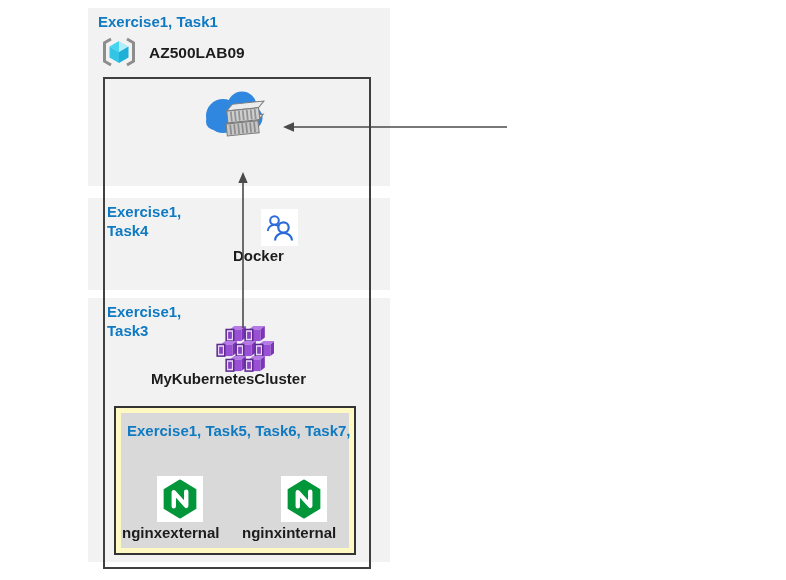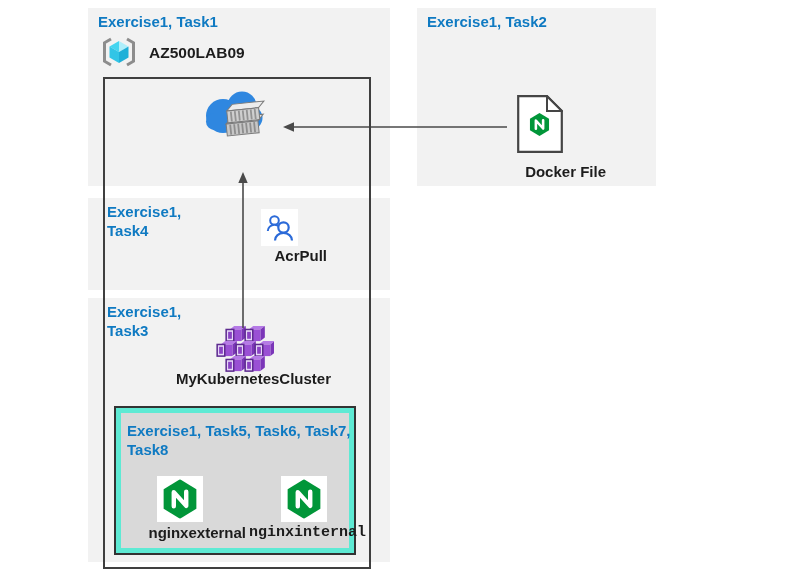--- a/index.html
+++ b/index.html
@@ -12,21 +12,21 @@
   .panel-task2{left:417px;top:8px;width:239px;height:178px;}
   .panel-task4{left:88px;top:198px;width:302px;height:92px;}
   .panel-task3{left:88px;top:298px;width:302px;height:264px;}
 
   .blue-title{
     position:absolute;color:#0f7ac2;font-size:15px;line-height:19px;
     font-weight:bold;white-space:nowrap;
   }
   .node-label{
     position:absolute;color:#1c1c1c;font-size:15px;font-weight:bold;
-    text-align:right;white-space:nowrap;
+    text-align:left;white-space:nowrap;
   }
 
   .outer-box{
     position:absolute;left:103px;top:77px;width:268px;height:492px;
     border:2px solid #3f3f3f;box-sizing:border-box;background:transparent;z-index:2;
   }
   .arrow-layer{position:absolute;left:0;top:0;width:786px;height:580px;z-index:1;pointer-events:none;}
 
   .icon{position:absolute;}
   .rg-icon{left:13px;top:28px;width:36px;height:32px;}
@@ -35,30 +35,30 @@
   .acr-label{left:172px;top:152px;width:140px;z-index:3;}
   .docker-icon{left:100px;top:87px;width:46px;height:58px;}
   .docker-label{left:57px;top:155px;width:132px;}
   .acrpull-icon{left:173px;top:11px;width:37px;height:37px;background:#ffffff;}
   .acrpull-label{left:145px;top:49px;width:94px;}
   .k8s-icon{left:128px;top:27px;width:58px;height:48px;}
   .k8s-label{left:63px;top:72px;width:180px;}
 
   .inner-box{
     position:absolute;left:26px;top:108px;width:242px;height:149px;
-    background:#5eead4;border:2px solid #333333;box-sizing:border-box;
+    background:#fef9c3;border:2px solid #333333;box-sizing:border-box;
   }
   .pods-rect{position:absolute;left:5px;top:5px;right:5px;bottom:5px;background:#d9d9d9;}
   .pods-title{left:11px;top:13px;}
   .nginx-tile{position:absolute;width:46px;height:46px;background:#ffffff;
     display:flex;align-items:center;justify-content:center;}
   .nginx-ext-icon{left:41px;top:68px;}
   .nginx-int-icon{left:165px;top:68px;}
   .nginx-ext-label{left:6px;top:116px;width:124px;}
-  .nginx-int-label{left:126px;top:116px;width:124px;font-family:Liberation Mono, monospace;}
+  .nginx-int-label{left:126px;top:116px;width:124px;}
   svg{display:block;}
 </style>
 </head>
 <body>
 
 <div class="canvas">
 
   <svg width="0" height="0" style="position:absolute" aria-hidden="true">
     <defs>
       <symbol id="sym-crate" viewBox="0 0 24 19">
@@ -84,48 +84,36 @@
         <path d="M26,3 L32.5,6.8 V25.2 L26,29" fill="none" stroke="#8d8d8d" stroke-width="3"></path>
         <polygon points="18,5 18,16 8.5,10.5" fill="#45d5f0"></polygon>
         <polygon points="18,5 27.5,10.5 18,16" fill="#aeeffb"></polygon>
         <polygon points="8.5,10.5 18,16 18,27 8.5,21.5" fill="#32c5e6"></polygon>
         <polygon points="27.5,10.5 18,16 18,27 27.5,21.5" fill="#1fb0d8"></polygon>
       </svg>
     </div>
     <div class="node-label rg-label">AZ500LAB09</div>
   </div>
 
-  <div class="panel panel-task2">
-    <div class="blue-title" style="left:10px;top:4px">Exercise1, Task2</div>
-
-    <div class="icon docker-icon">
-      <svg width="46" height="58" viewBox="0 0 46 58">
-        <path d="M1.2,1.2 H30 L44.8,16 V56.8 H1.2 Z" fill="#ffffff" stroke="#454545" stroke-width="2.2"></path>
-        <path d="M30,1.2 L44.8,16 L30,16 Z" fill="#ffffff" stroke="#454545" stroke-width="2"></path>
-        <use href="#sym-nginx-hex" x="12" y="18" width="21" height="23"></use>
-      </svg>
-    </div>
-    <div class="node-label docker-label">Docker File</div>
-  </div>
 
   <div class="panel panel-task4">
     <div class="blue-title" style="left:19px;top:4px">
       <div>Exercise1,</div>
       <div>Task4</div>
     </div>
 
     <div class="icon acrpull-icon">
       <svg width="37" height="37" viewBox="0 0 37 37">
         <circle cx="13.5" cy="11.5" r="4.3" fill="#ffffff" stroke="#2b6ad8" stroke-width="2"></circle>
         <path d="M6.8,22 a6.7,6.2 0 0 1 13.4,0" fill="#ffffff" stroke="#2b6ad8" stroke-width="2"></path>
         <circle cx="22.5" cy="18.5" r="5.2" fill="#ffffff" stroke="#2b6ad8" stroke-width="2.2"></circle>
         <path d="M14,31.5 a8.5,7.5 0 0 1 17,0" fill="#ffffff" stroke="#2b6ad8" stroke-width="2.2"></path>
       </svg>
     </div>
-    <div class="node-label acrpull-label">AcrPull</div>
+    <div class="node-label acrpull-label">Docker</div>
   </div>
 
   <div class="panel panel-task3">
     <div class="blue-title" style="left:19px;top:4px">
       <div>Exercise1,</div>
       <div>Task3</div>
     </div>
 
     <div class="icon k8s-icon">
       <svg width="58" height="48" viewBox="0 0 58 48">
@@ -137,21 +125,20 @@
         <use href="#sym-crate" x="9" y="30" width="22" height="17"></use>
         <use href="#sym-crate" x="28" y="30" width="22" height="17"></use>
       </svg>
     </div>
     <div class="node-label k8s-label">MyKubernetesCluster</div>
 
     <div class="inner-box">
       <div class="pods-rect"></div>
       <div class="blue-title pods-title">
         <div>Exercise1, Task5, Task6, Task7,</div>
-        <div>Task8</div>
       </div>
 
       <div class="nginx-tile nginx-ext-icon">
         <svg width="36" height="40" viewBox="0 0 22 24">
             <use href="#sym-nginx-hex" width="22" height="24"></use>
           </svg>
       </div>
       <div class="node-label nginx-ext-label">nginxexternal</div>
 
       <div class="nginx-tile nginx-int-icon">

